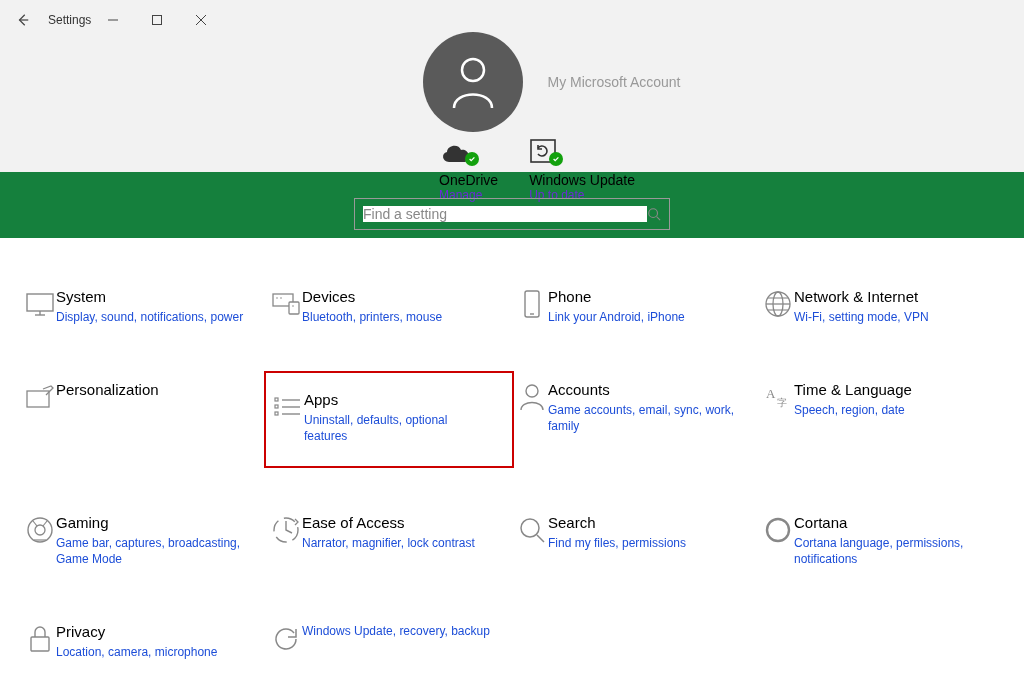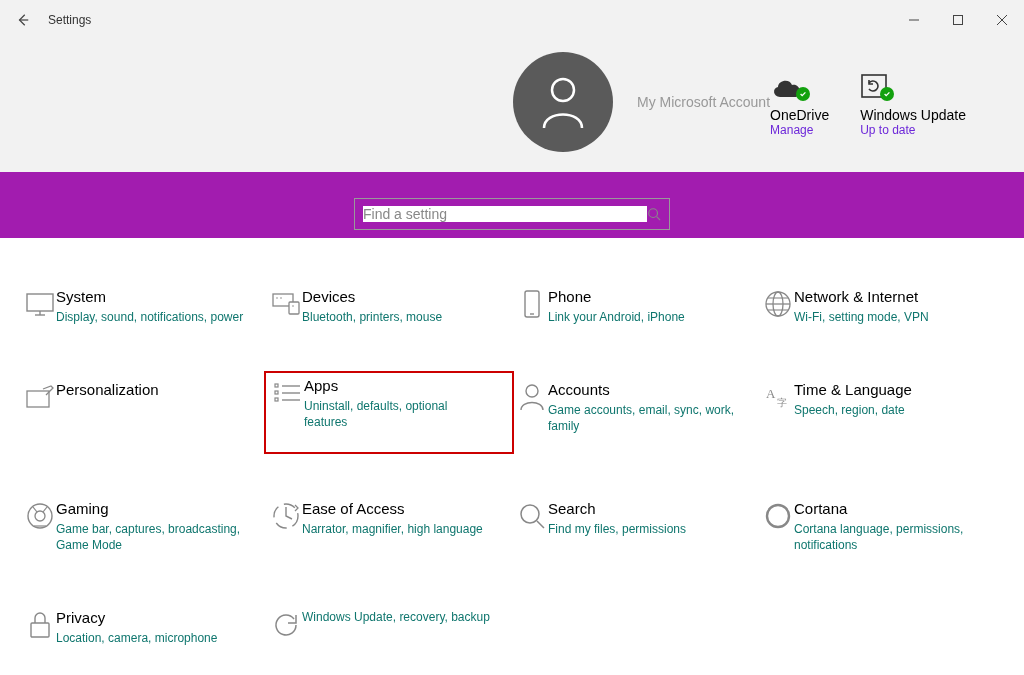--- a/index.html
+++ b/index.html
@@ -1,44 +1,44 @@
 <!DOCTYPE html>
 <html><head>
 <meta charset="utf-8">
 <style>
 * { box-sizing: border-box; margin: 0; padding: 0; }
 body { font-family: "Segoe UI", Arial, sans-serif; background: #fff; color: #000; width: 1024px; height: 675px; overflow: hidden; }
-.titlebar { height: 32px; display: flex; align-items: center; justify-content: space-between; padding: 8px 0 0 16px; background: #f2f2f2; }
+.titlebar { height: 32px; display: flex; align-items: center; padding: 8px 0 0 16px; background: #f2f2f2; }
 .titlebar-left { display: flex; align-items: center; gap: 18px; }
 .titlebar-title { font-size: 12px; color: #333; }
 .window-controls { display: flex; }
 .win-btn { width: 44px; height: 32px; display: flex; align-items: center; justify-content: center; color: #444; }
-.header { height: 140px; background: #f2f2f2; display: flex; align-items: center; padding: 0 28px 0 108px; justify-content: flex-end; }
+.header { height: 140px; background: #f2f2f2; display: flex; align-items: center; padding: 0 28px 0 108px; justify-content: flex-start; flex-direction: column; }
 .account { display: flex; align-items: center; gap: 24px; }
 .avatar { width: 100px; height: 100px; border-radius: 50%; background: #5a5a5a; display: flex; align-items: center; justify-content: center; }
 .account-name { color: #999; font-size: 14px; }
 .header-items { display: flex; gap: 31px; margin-right: 30px; }
 .header-item { display: flex; flex-direction: column; align-items: flex-start; }
 .header-icon { height: 32px; display: flex; align-items: flex-end; position: relative; margin-bottom: 8px; }
 .check-badge { position: absolute; bottom: -2px; right: -6px; width: 14px; height: 14px; border-radius: 50%; background: #13a10e; display: flex; align-items: center; justify-content: center; }
 .check-badge svg { width: 8px; height: 8px; }
 .header-item-title { font-size: 14px; color: #000; }
 .header-item-sub { font-size: 12px; color: #6d28d9; }
-.search-wrap { display: flex; justify-content: center; padding: 26px 4px 8px; background: #a21caf; }
+.search-wrap { display: flex; justify-content: center; padding: 26px 4px 8px; background: #15803d; }
 .search-box { width: 316px; height: 32px; border: 1px solid #999; display: flex; align-items: center; padding: 0 8px; }
 .search-input { flex: 1; border: none; outline: none; font-size: 14px; color: #333; font-family: inherit; }
 .search-input::placeholder { color: #888; }
 .search-icon { color: #777; }
 .grid { padding: 42px 20px 0 20px; display: grid; grid-template-columns: repeat(4, 1fr); column-gap: 0; row-gap: 40px; }
 .category { display: flex; padding: 8px 10px 8px 4px; cursor: pointer; position: relative; }
-.category.highlighted { border: 2px solid #cc0000; margin: -2px; padding: 4px 12px 22px 6px; }
+.category.highlighted { border: 2px solid #cc0000; margin: -2px; padding: 18px 12px 22px 6px; }
 .cat-icon { width: 32px; height: 32px; flex-shrink: 0; display: flex; align-items: center; justify-content: center; color: #777; }
 .cat-text { flex: 1; min-width: 0; padding-right: 6px; }
 .cat-title { font-size: 15px; color: #000; line-height: 1.25; margin-bottom: 2px; }
-.cat-sub { font-size: 12px; color: #0f766e; line-height: 1.35; }
+.cat-sub { font-size: 12px; color: #1d4ed8; line-height: 1.35; }
 svg { display: block; }
 </style>
 </head>
 <body>
 
 <div class="titlebar">
   <div class="titlebar-left">
     <span>
       <svg width="14" height="14" viewBox="0 0 16 16">
           <path d="M10 2 L4 8 L10 14" fill="none" stroke="#444" stroke-width="1.4"></path>
@@ -248,21 +248,21 @@
     <div class="category">
       <div class="cat-icon">
         <svg width="30" height="30" viewBox="0 0 30 30">
           <circle cx="15" cy="15" r="12" fill="none" stroke="#888" stroke-width="1.4" stroke-dasharray="12 6"></circle>
           <path d="M15 6 L15 15 L21 18" fill="none" stroke="#888" stroke-width="1.4"></path>
           <path d="M24 4 L27 7 L24 10" fill="none" stroke="#888" stroke-width="1.3"></path>
         </svg>
       </div>
       <div class="cat-text">
         <div class="cat-title">Ease of Access</div>
-        <div class="cat-sub">Narrator, magnifier, high language</div>
+        <div class="cat-sub">Narrator, magnifier, lock contrast</div>
       </div>
     </div>
     <div class="category">
       <div class="cat-icon">
         <svg width="28" height="28" viewBox="0 0 28 28">
           <circle cx="12" cy="12" r="9" fill="none" stroke="#888" stroke-width="1.5"></circle>
           <line x1="19" y1="19" x2="26" y2="26" stroke="#888" stroke-width="1.5"></line>
         </svg>
       </div>
       <div class="cat-text">

